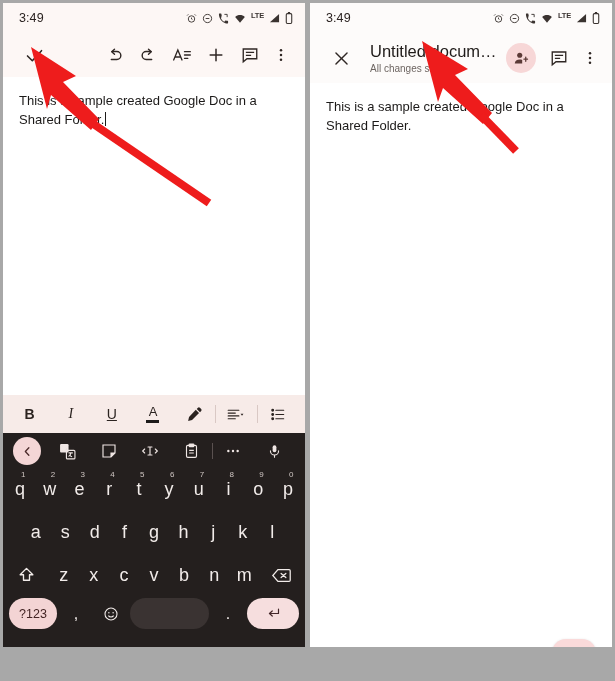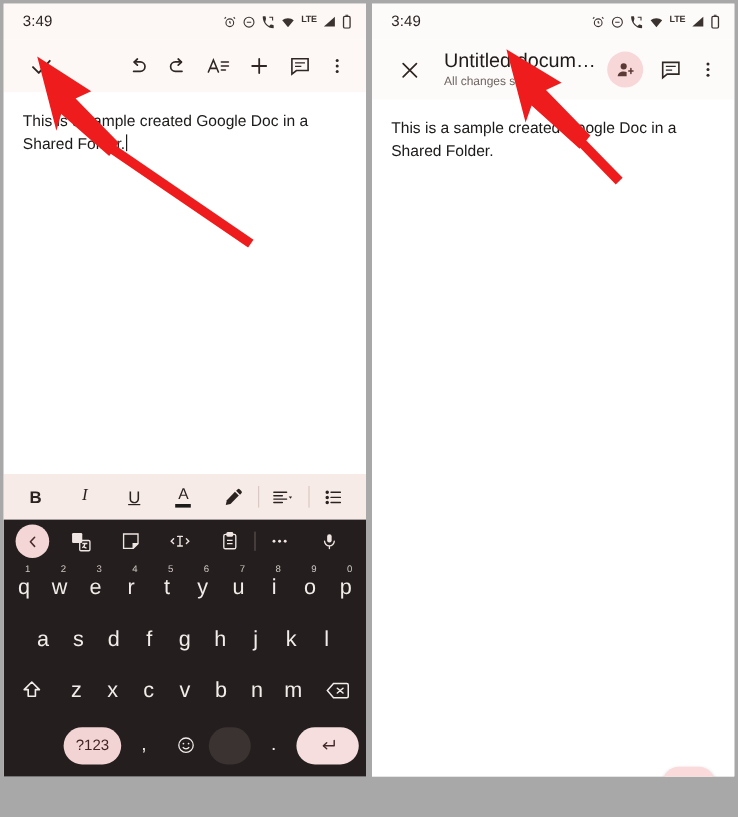--- a/index.html
+++ b/index.html
@@ -212,24 +212,23 @@
     font-size: 8px;
     color: #cfc6c3;
   }
   .krow.r2 { padding: 0 18px; }
   .krow.r3 { padding: 0 2px; }
   .key.wide { flex: 1.45; }
   .key svg { display: block; }
 
   .krow.r4 {
     height: 46px;
-    align-items: center;
+    align-items: flex-start;
     padding: 0 6px;
     gap: 3px;
-    margin-left: 44px;
   }
   .k123 {
     flex: 0 0 48px;
     height: 31px;
     border-radius: 16px;
     background: #f3d4d4;
     color: #432424;
     display: flex; align-items: center; justify-content: center;
     font-size: 12.5px;
   }

